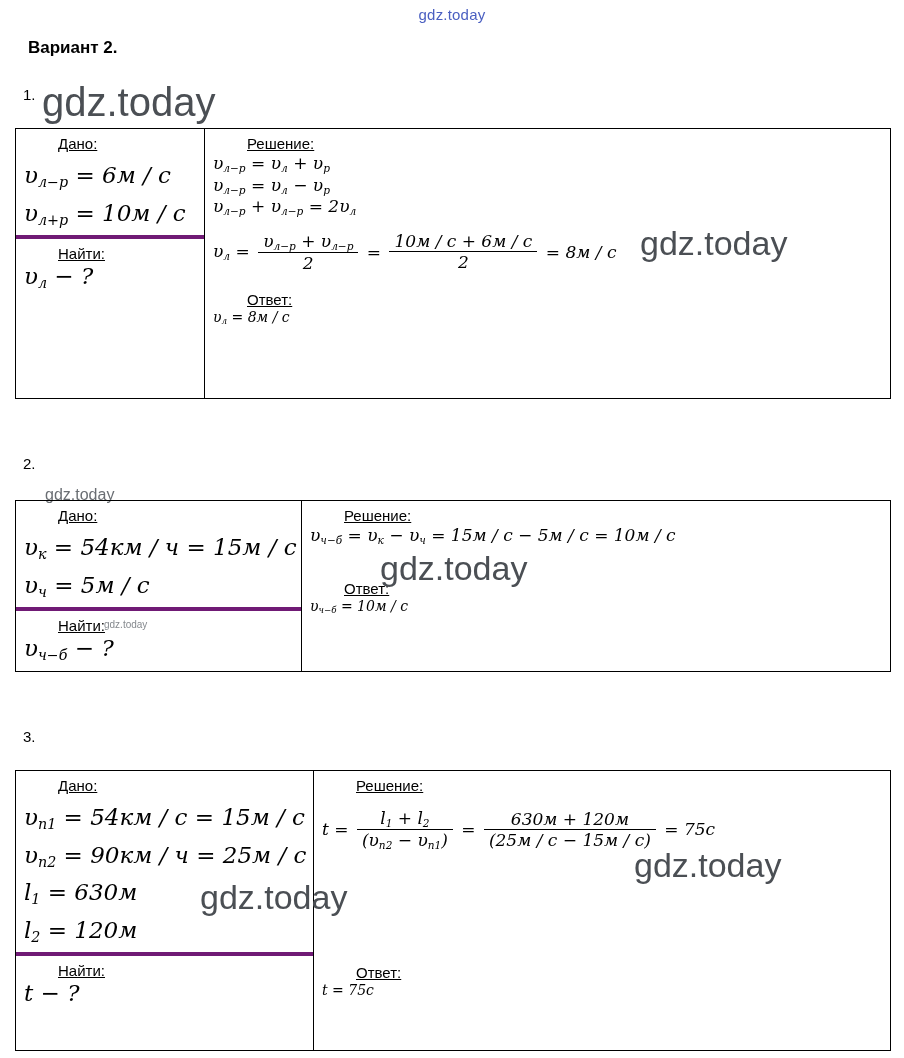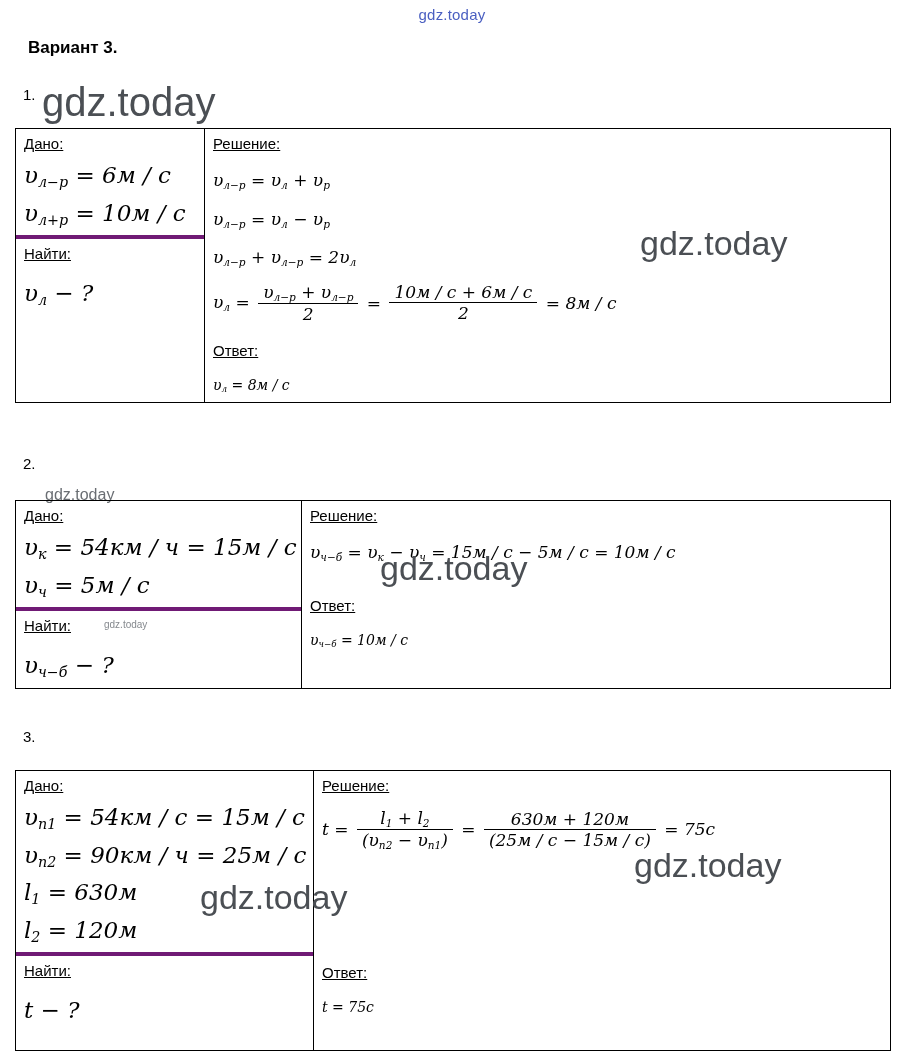--- a/index.html
+++ b/index.html
@@ -64,32 +64,33 @@
   table.prob td {
     border: 1px solid #000000;
     vertical-align: top;
     padding: 0;
   }
   .cellpad { padding: 6px 8px 8px 8px; position: relative; }
   .hdr {
     font-size: 15px;
     text-decoration: underline;
     font-family: "Liberation Sans", sans-serif;
+    margin-left: 34px;
   }
   .math {
     font-family: "DejaVu Serif", serif;
     font-size: 23px;
     font-style: italic;
     white-space: nowrap;
   }
   .math.md { font-size: 17px; }
   .math.lg { font-size: 14px; }
   sub { font-size: 0.62em; font-style: italic; vertical-align: -0.25em; }
   .row { margin-top: 10px; }
-  .row-tight { margin-top: 18px; }
+  .row-tight { margin-top: 1px; }
   .frac {
     display: inline-block;
     vertical-align: middle;
     text-align: center;
     margin: 4px 3px;
   }
   .frac .num { display: block; padding: 0 5px; }
   .frac .den { display: block; border-top: 1.4px solid #000; padding: 0 5px; }
   .inline-mid { display: inline-block; vertical-align: middle; }
 
@@ -106,21 +107,21 @@
   #p3 { left: 15px; top: 770px; width: 876px; }
   #p3 td.left { width: 297px; }
 </style>
 </head>
 <body>
 
 <div class="page">
 
   <div class="top-brand">gdz.today</div>
 
-  <div class="variant-title">Вариант 3.</div>
+  <div class="variant-title">Вариант 2.</div>
 
   <div class="tasknum" style="left:23px; top:86px;">1.</div>
   <div class="wm wm-xl" style="left:42px; top:80px;">gdz.today</div>
 
   <table class="prob" id="p1">
     <tbody>
         <tr>
       <td class="left">
         <div class="cellpad">
           <div class="hdr">Дано:</div>

